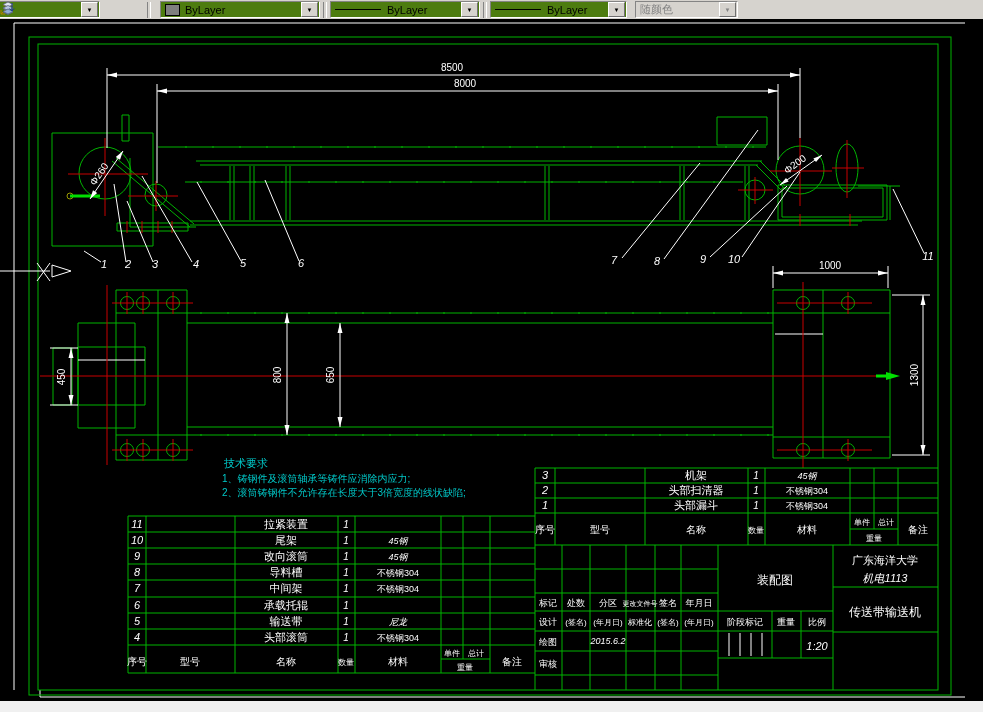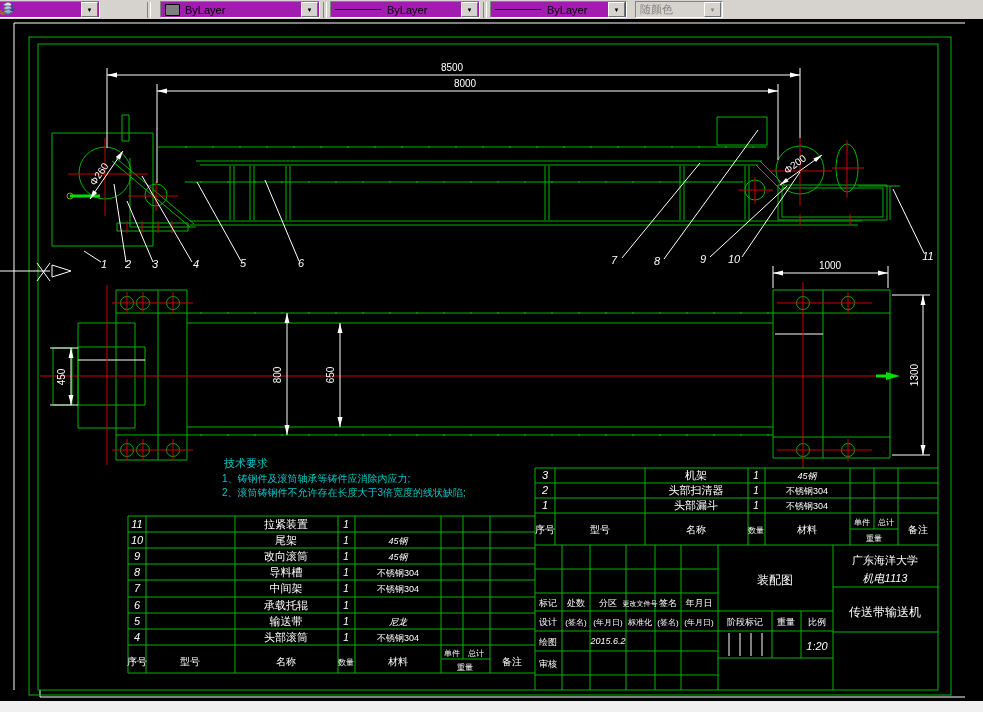--- a/index.html
+++ b/index.html
@@ -1,21 +1,21 @@
 <!DOCTYPE html>
 <html><head>
 <meta charset="utf-8">
 <style>
   html,body{margin:0;padding:0;background:#000;width:983px;height:712px;overflow:hidden;
     font-family:"Liberation Sans","DejaVu Sans",sans-serif;}
   #stage{position:relative;width:983px;height:712px;background:#000;}
   
   .toolbar{position:absolute;left:0;top:0;width:983px;height:19px;background:#d6d3ce;
     display:flex;align-items:center;z-index:2;}
-  .combo{display:flex;align-items:center;height:17px;background:#a21caf;border:1px solid;
+  .combo{display:flex;align-items:center;height:17px;background:#4d7c0f;border:1px solid;
     border-color:#848484 #fff #fff #848484;box-sizing:border-box;font-size:11px;color:#000;
     padding-left:4px;}
   .combo .dd{width:15px;height:13px;margin-left:auto;margin-right:1px;background:#d6d3ce;
     border:1px solid;border-color:#fff #6f6f6f #6f6f6f #fff;display:flex;align-items:center;
     justify-content:center;font-size:6px;color:#000;}
   .combo.disabled{background:#d6d3ce;color:#848484;}
   .combo.disabled .dd{color:#848484;}
   .chip{width:13px;height:10px;background:#7f7f7f;border:1px solid #000;margin-right:5px;}
   .lglyph{width:46px;height:1px;background:#000;margin-right:6px;}
   .tsep{width:2px;height:16px;border-left:1px solid #848484;border-right:1px solid #fff;margin:0 3px;}
@@ -73,21 +73,21 @@
       <span class="lglyph"></span>
       <span>ByLayer</span>
       <span class="dd">▼</span>
     </div>
     <div class="tsep"></div>
     <div class="combo" style="width:137px;">
       <span class="lglyph"></span>
       <span>ByLayer</span>
       <span class="dd">▼</span>
     </div>
-    <div class="combo disabled" style="width:88px;margin-left:8px;">
+    <div class="combo disabled" style="width:103px;margin-left:8px;">
       <span>随颜色</span>
       <span class="dd">▼</span>
     </div>
   </div>
 
   <svg width="983" height="712">
 
     <g class="w">
       <path d="M14,23 H965 M14,23 V690 M40,690 V697 M40,697 H965"></path>
     </g>

